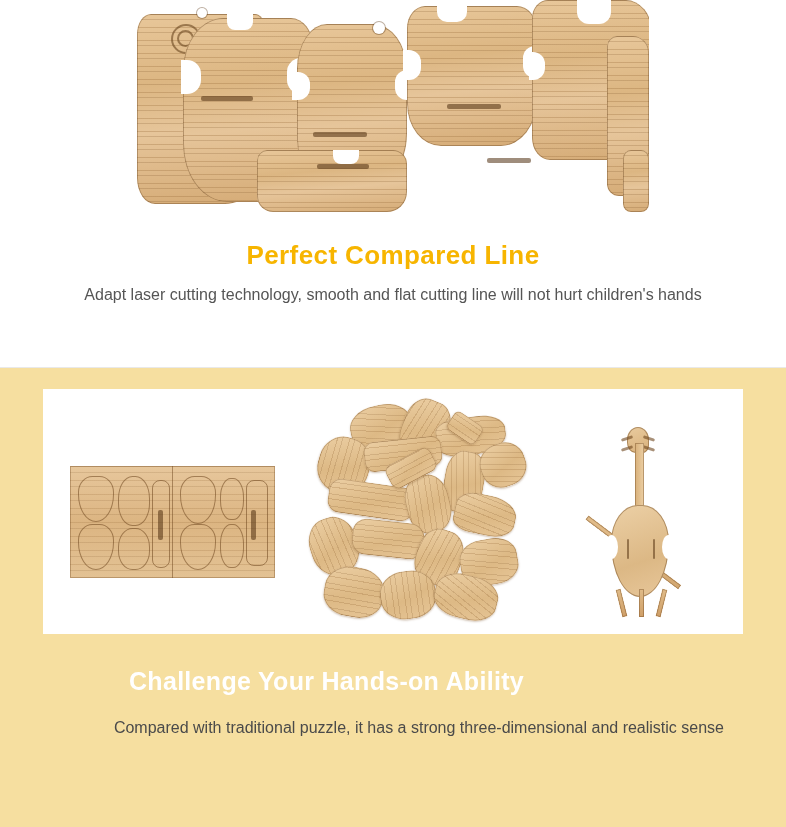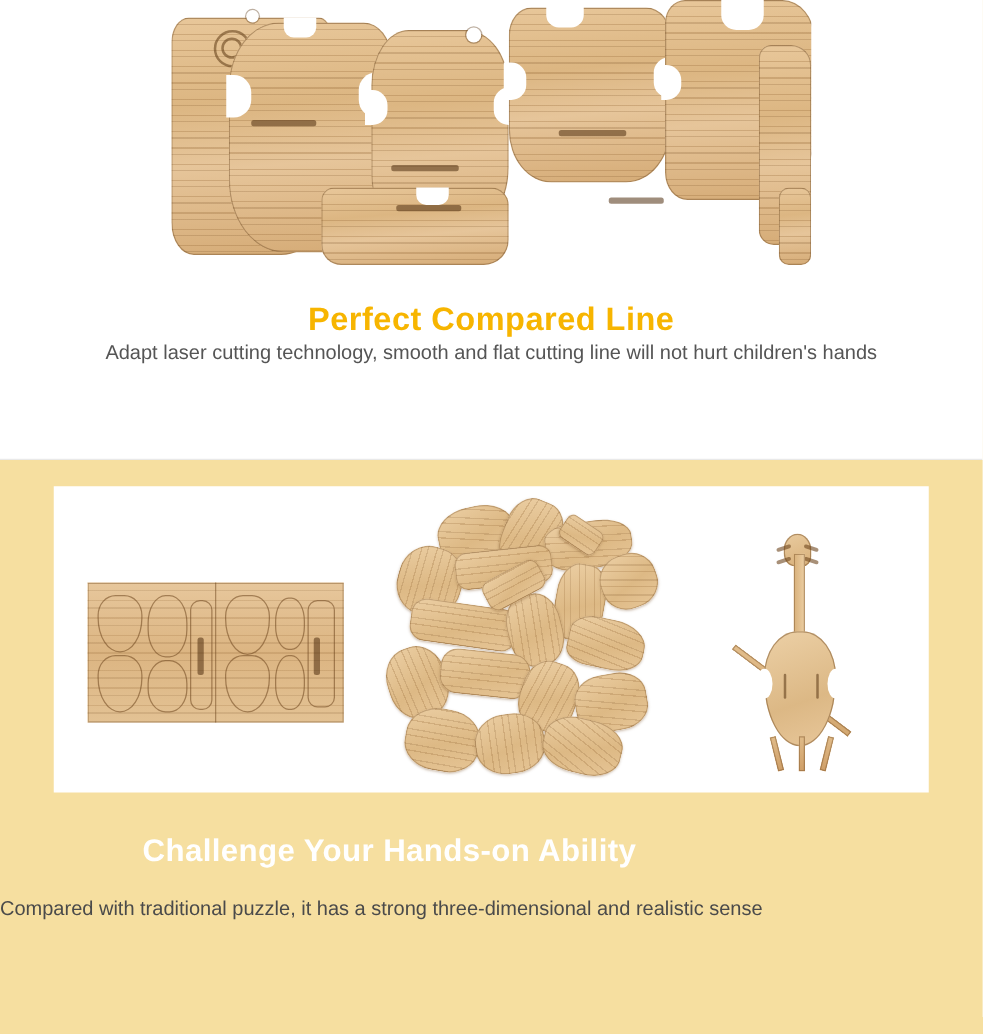--- a/index.html
+++ b/index.html
@@ -116,21 +116,21 @@
     width: 786px;
     text-align: center;
     font-size: 26px;
     font-weight: bold;
     color: #f7b500;
     letter-spacing: 0.4px;
   }
   .subtext-top {
     position: absolute;
     left: 0;
-    top: 268px;
+    top: 280px;
     width: 786px;
     text-align: center;
     font-size: 16px;
     line-height: 29px;
     color: #555555;
   }
   .divider {
     position: absolute;
     left: 0;
     top: 367px;
@@ -300,35 +300,35 @@
   .stand-leg {
     position: absolute;
     width: 5px;
     height: 28px;
     background: linear-gradient(180deg, #e0bb88, #cf9f68);
     box-shadow: inset 0 0 0 1px rgba(110,70,30,0.4);
   }
 
   .headline-bottom {
     position: absolute;
-    left: 0;
+    left: 15px;
     top: 299px;
     width: 623px;
     text-align: center;
     font-size: 25px;
     font-weight: bold;
     color: #ffffff;
     letter-spacing: 0.3px;
   }
   .subtext-bottom {
     position: absolute;
     left: 0;
     top: 345px;
     width: 724px;
-    text-align: left;
+    text-align: right;
     font-size: 16px;
     line-height: 30px;
     color: #4a4a4a;
   }
 </style>
 </head>
 <body>
 
 <div class="page">
 

